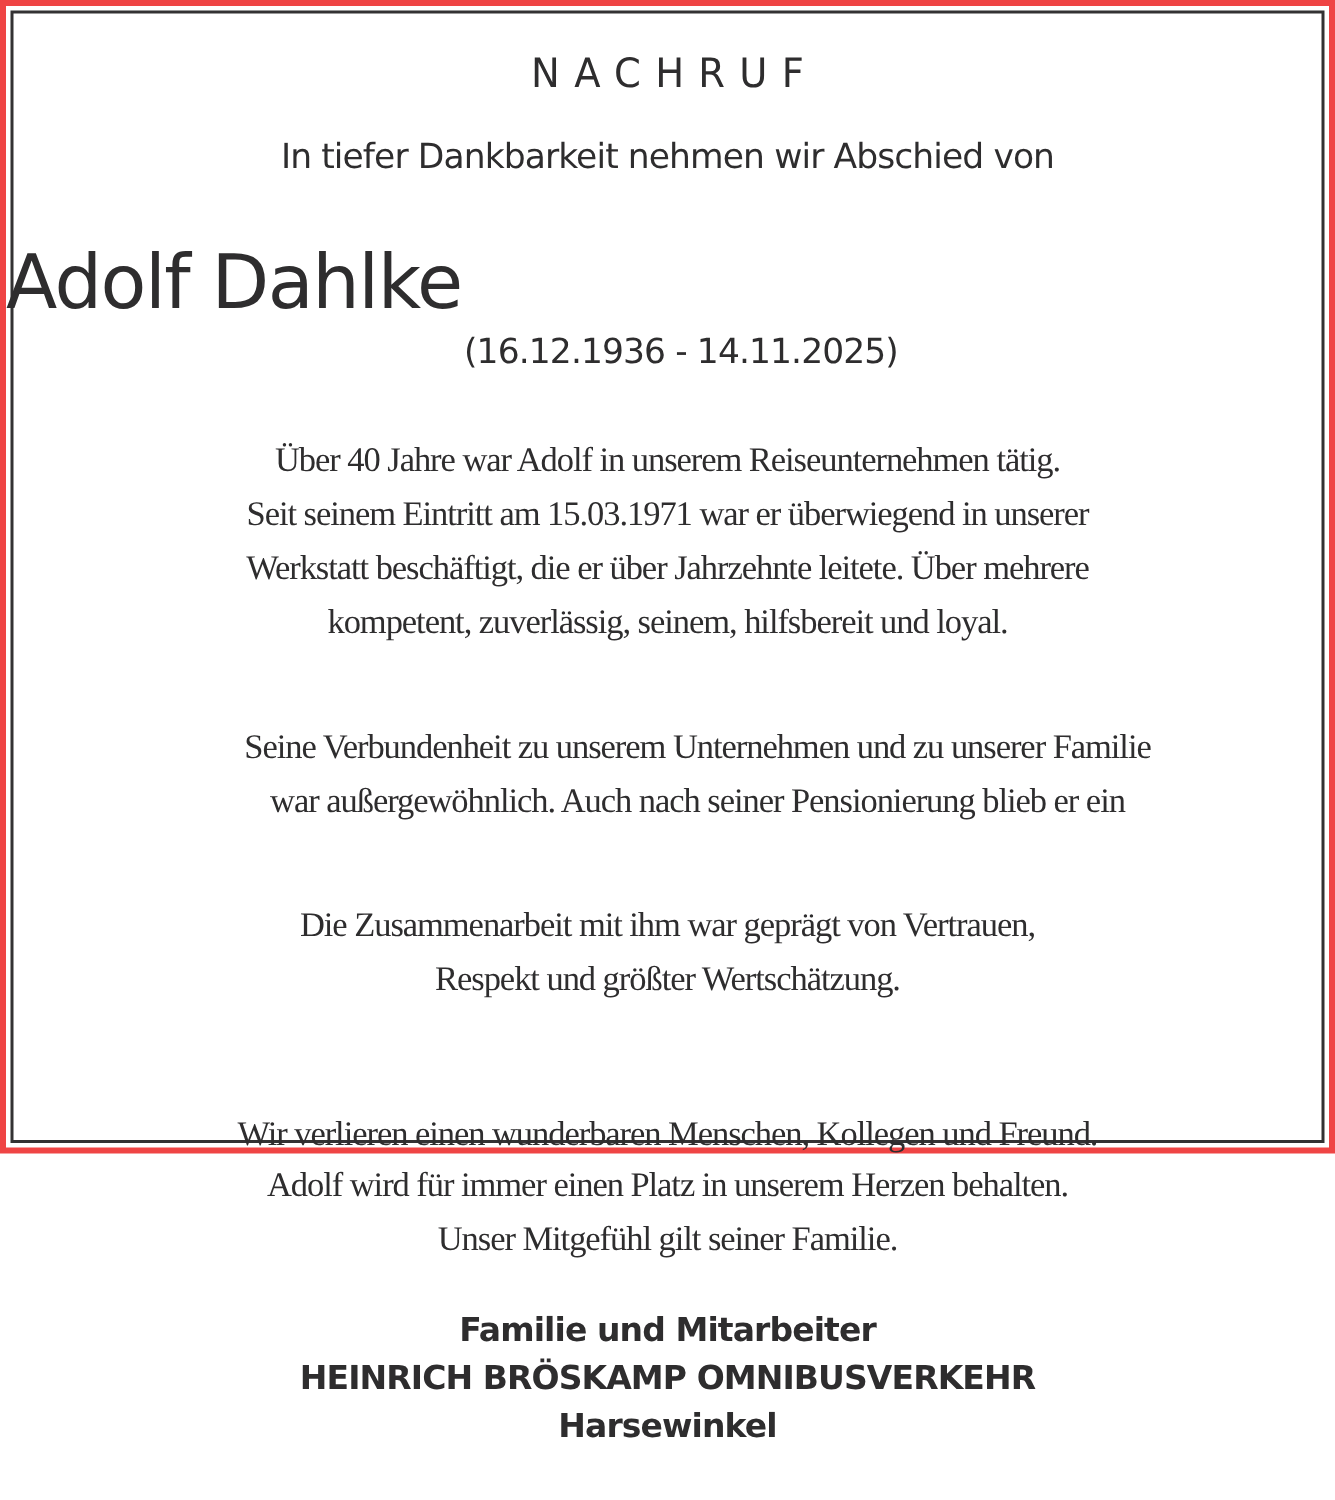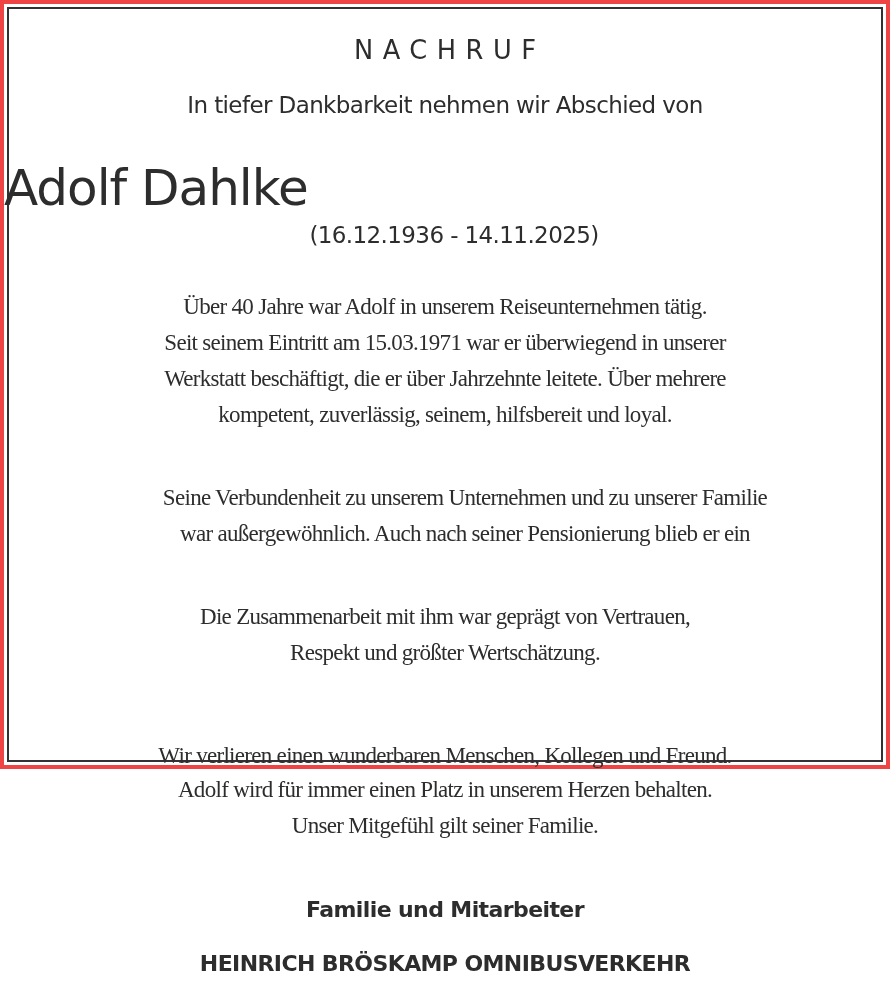--- a/index.html
+++ b/index.html
@@ -96,21 +96,20 @@
       top: 868px;
       text-align: center;
       font-size: 22px;
       line-height: 32px;
       font-weight: bold;
       letter-spacing: -0.6px;
     }
     .signature .line {
       display: block;
       white-space: nowrap;
-      margin-top: 22px;
     }
   </style>
 </head>
 <body>
 
 <div class="frame-outer">
   <div class="frame-inner"></div>
 
   <div class="content">
     <div class="heading">NACHRUF</div>

